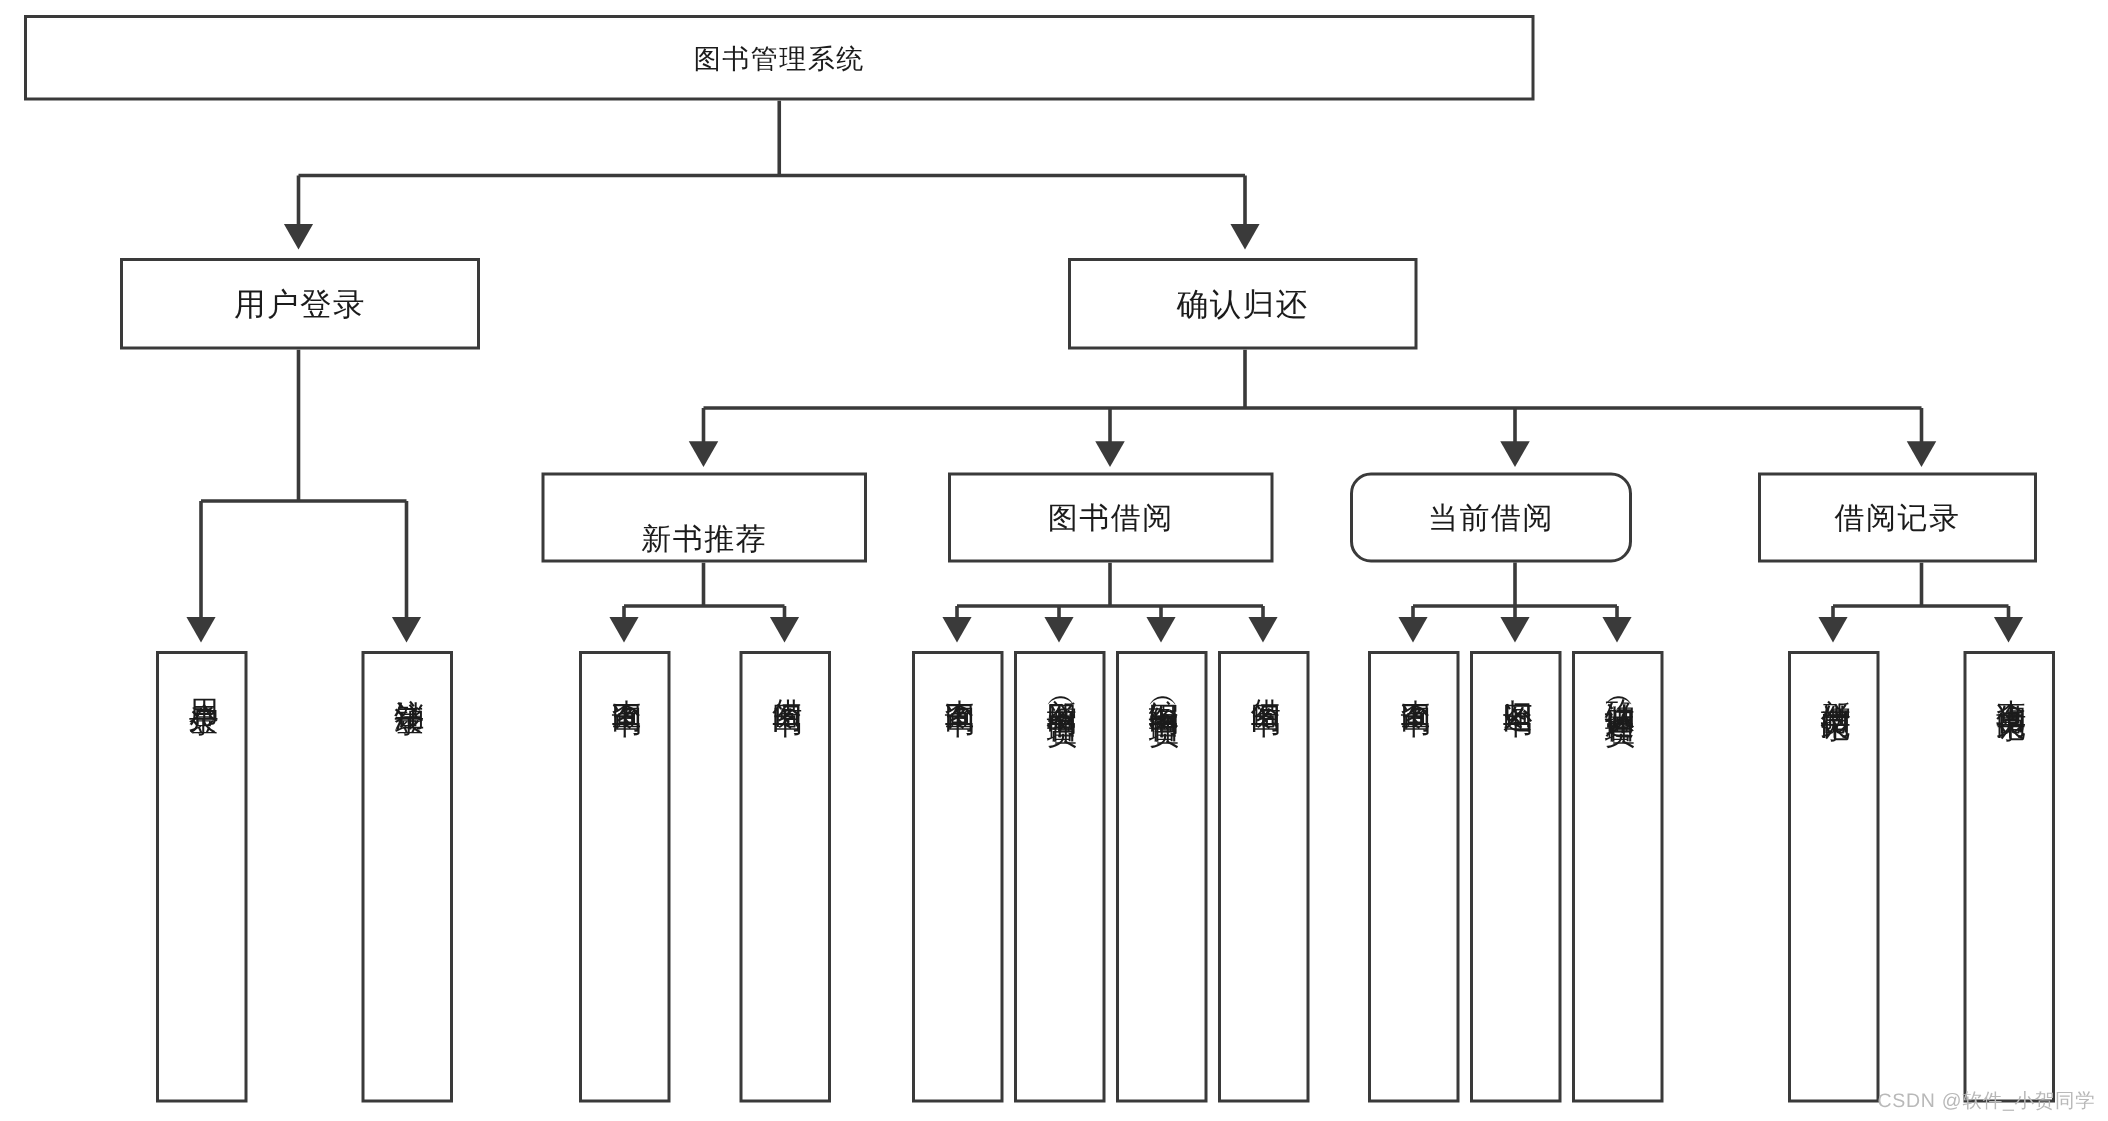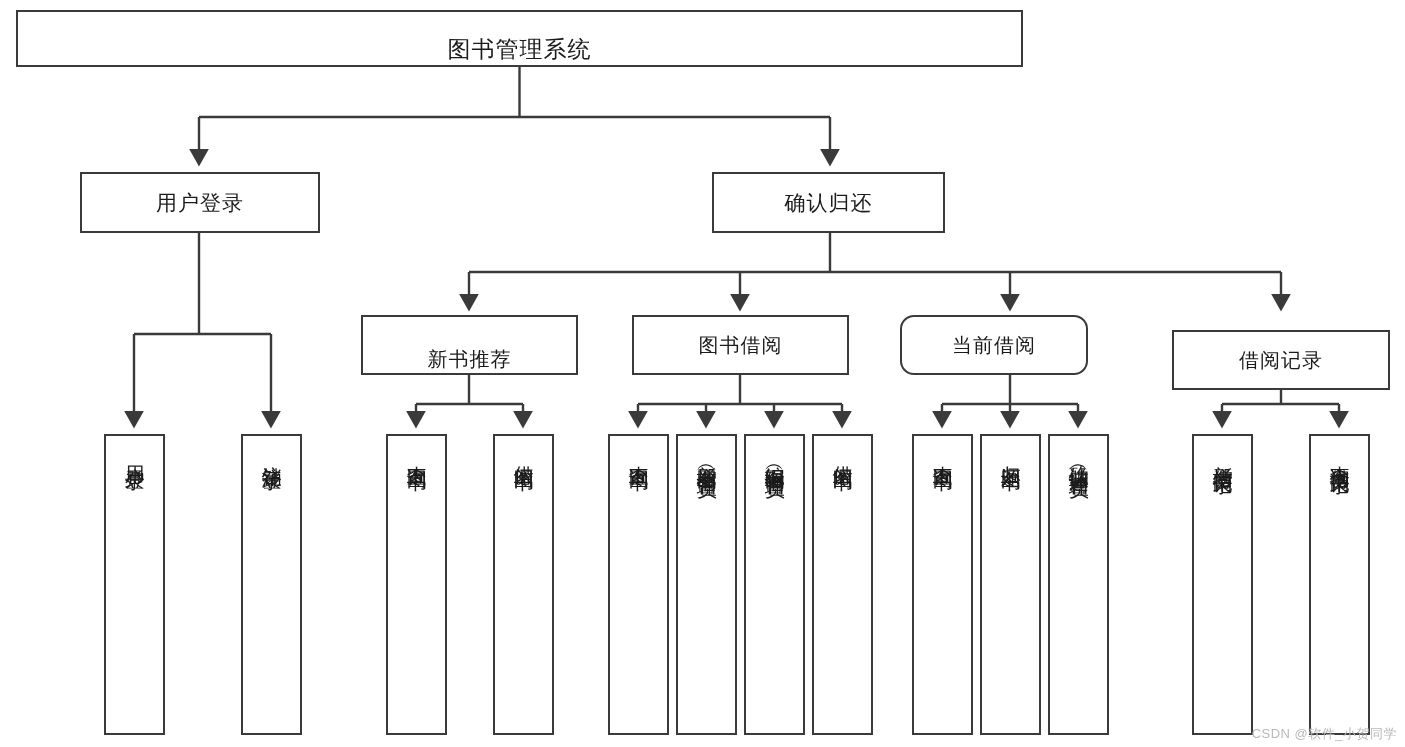--- a/index.html
+++ b/index.html
@@ -25,23 +25,22 @@
     box-sizing:border-box;
     border:2.2px solid #3a3a3a;
     background:#ffffff;
     display:flex;
     align-items:center;
     justify-content:center;
     color:#1b1b1b;
     z-index:2;
   }
   .node.root{
-    font-size:23px;
+    font-size:18px;
     letter-spacing:1px;
-    align-items:flex-end;
   }
   .node.lvl2{
     font-size:21px;
     letter-spacing:1px;
   }
   .node.lvl3{
     font-size:20px;
     letter-spacing:1px;
   }
   .node.leaf{
@@ -144,21 +143,21 @@
   </div>
 
   <div class="node lvl3" style="left:632px;top:315px;width:217px;height:60px;">
     <span>图书借阅</span>
   </div>
 
   <div class="node lvl3" style="left:900px;top:315px;width:188px;height:60px;border-radius:14px;">
     <span>当前借阅</span>
   </div>
 
-  <div class="node lvl3" style="left:1172px;top:330px;width:218px;height:60px;">
+  <div class="node lvl3" style="left:1172px;top:315px;width:186px;height:60px;">
     <span>借阅记录</span>
   </div>
 
   <div class="node leaf" style="left:104px;top:434px;width:61px;height:301px;">
     <span class="vtext">用户登录</span>
   </div>
 
   <div class="node leaf" style="left:241px;top:434px;width:61px;height:301px;">
     <span class="vtext">注销登录</span>
   </div>

